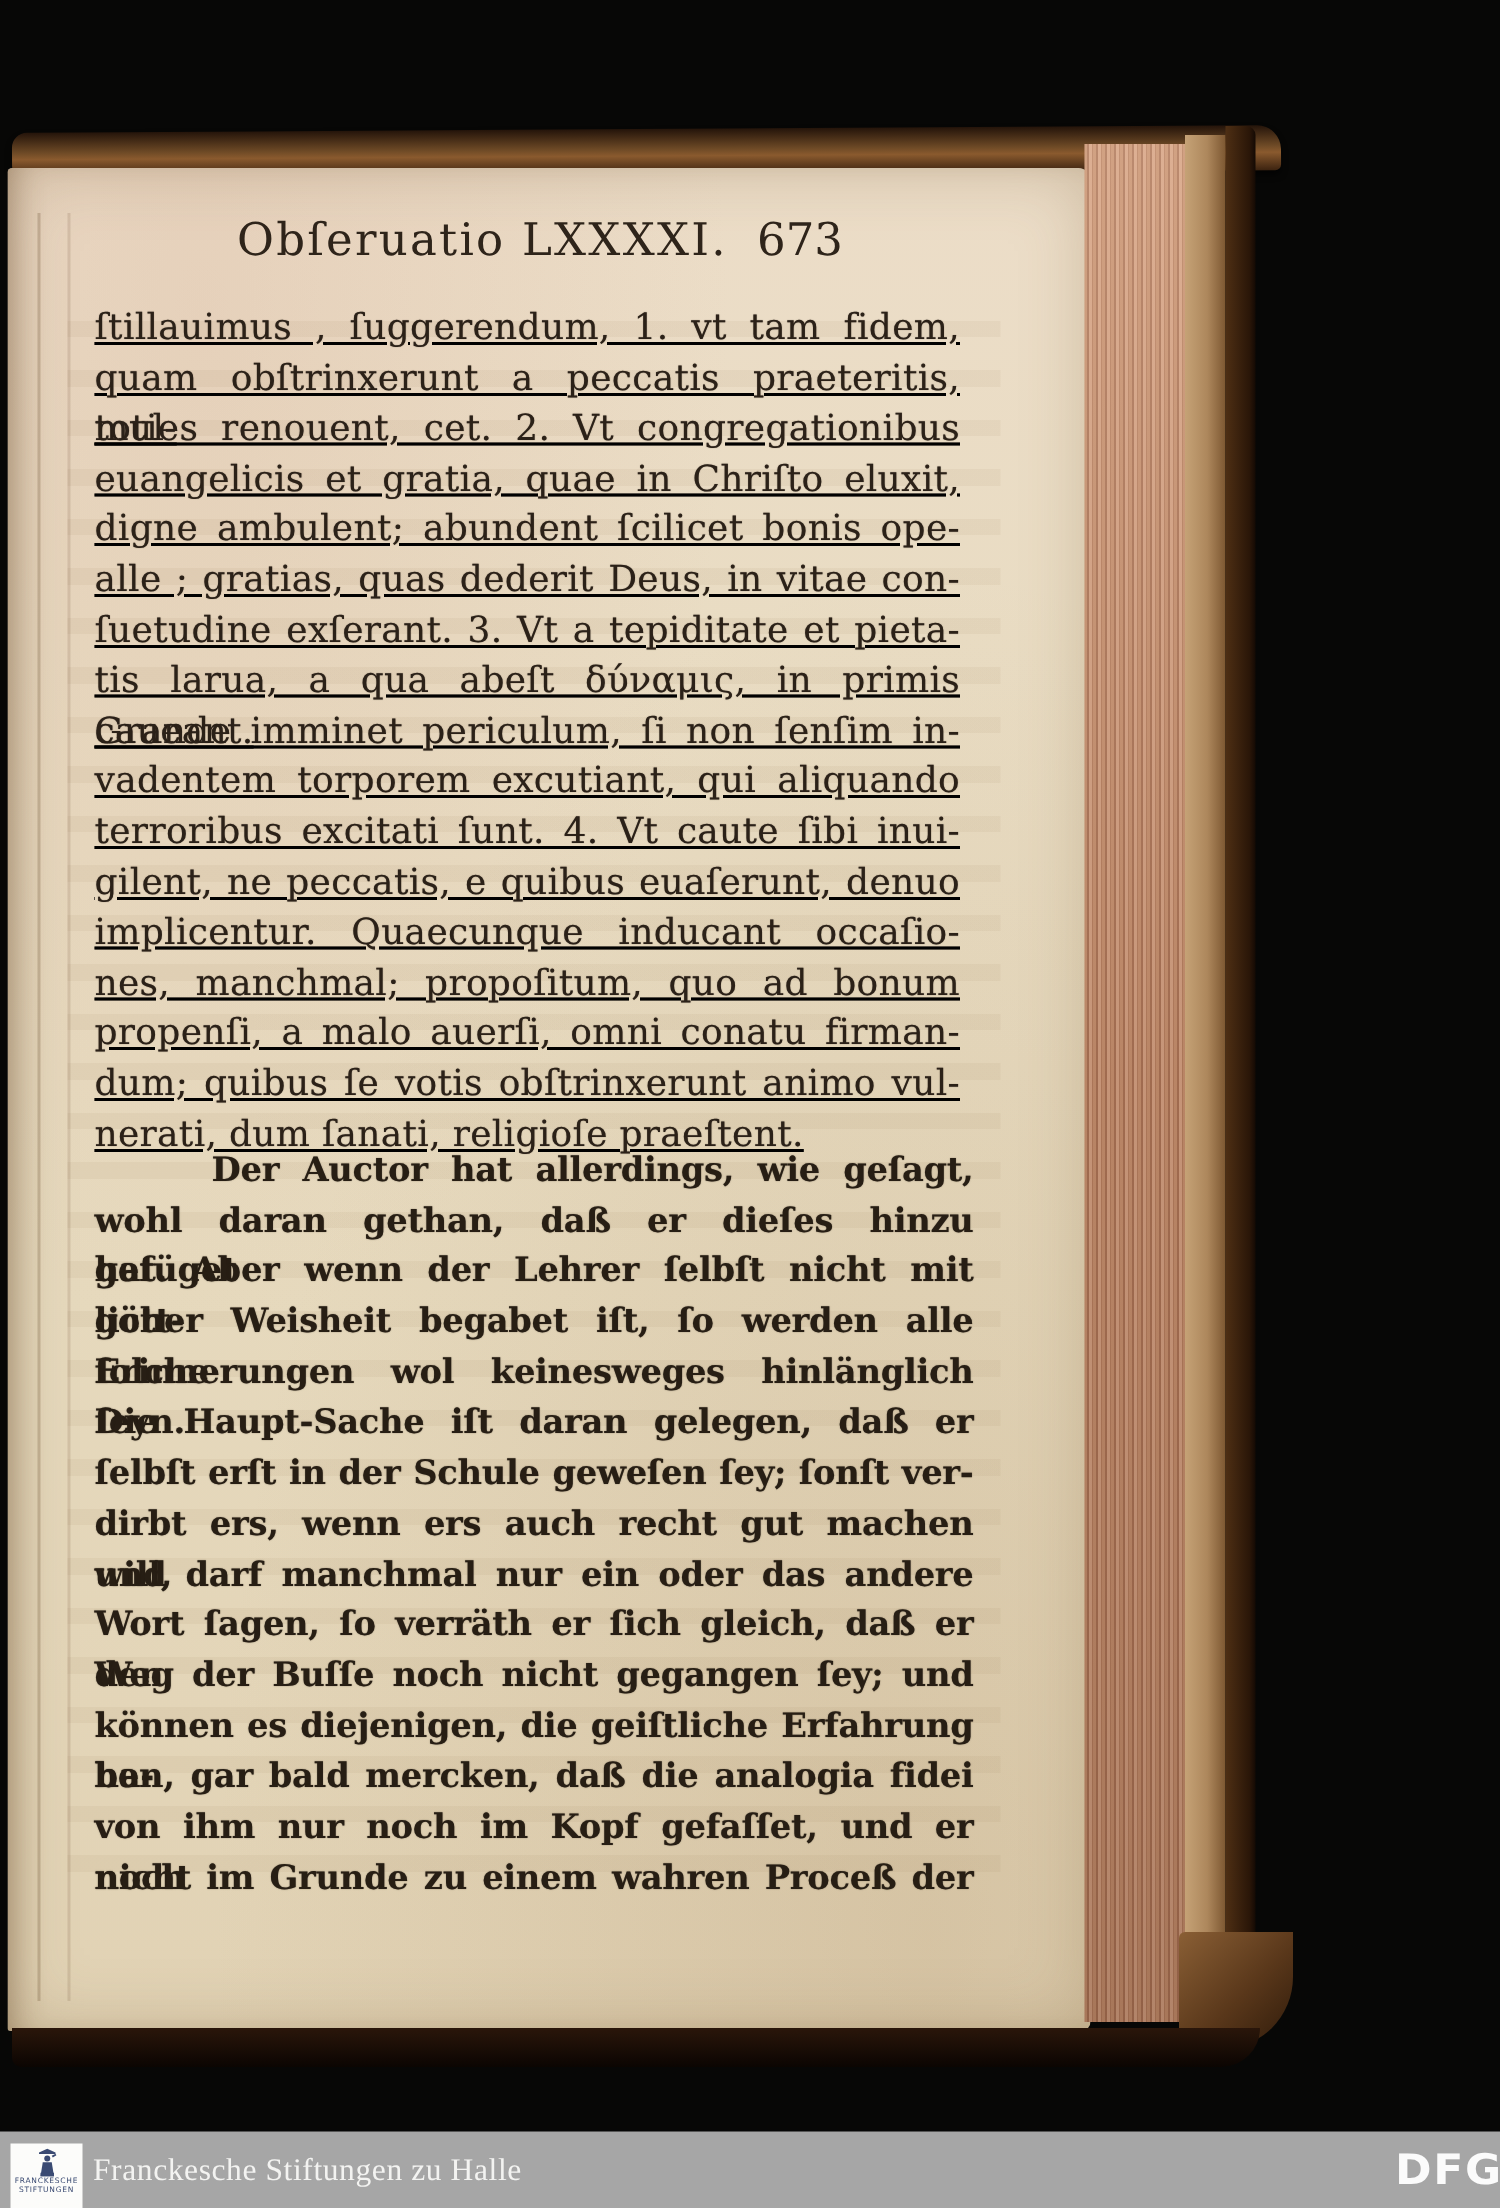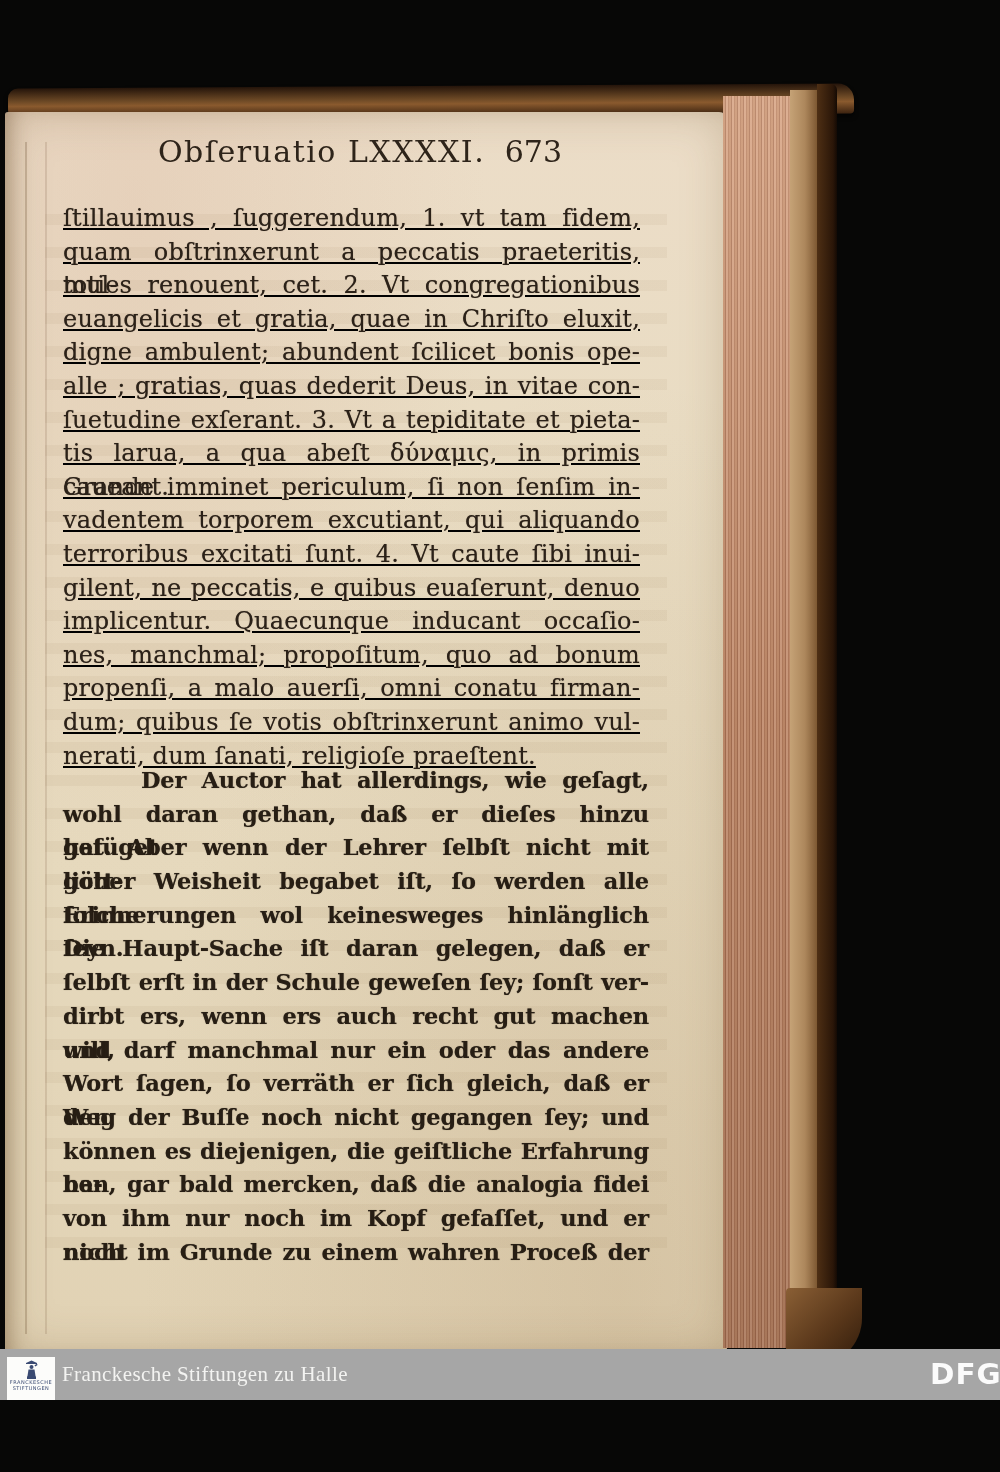--- a/index.html
+++ b/index.html
@@ -59,21 +59,21 @@
     background:linear-gradient(135deg,#8a5f35,#59371a 55%,#2e1a0a);
     border-radius:4px 0 48px 10px;
   }
   .bottom-shadow{
     position:absolute;left:8px;top:1352px;width:832px;height:26px;
     background:linear-gradient(180deg,#2a160a,#0b0502);
     border-radius:0 0 34px 8px;
   }
   .page-header{
     position:absolute;left:58px;top:22px;width:577px;height:44px;
-    display:flex;align-items:flex-start;
+    display:flex;align-items:flex-end;
     font-size:30px;letter-spacing:1.5px;color:#2e241a;
   }
   .obs-title{margin-left:95px;}
   .page-number{margin-left:auto;margin-right:78px;letter-spacing:0;}
 
   .latin-block{position:absolute;left:58px;top:90px;width:577px;text-decoration:underline;}
   .latin-block .tline{
     font-size:24px;line-height:33.6px;height:33.6px;
     text-align:justify;text-align-last:justify;
     letter-spacing:0.2px;color:#2b2118;
@@ -93,21 +93,21 @@
   .sig-line{
     position:absolute;left:58px;top:1136px;width:577px;height:34px;
     font-size:23px;color:#2b2118;
   }
   .sig{position:absolute;left:34px;font-style:italic;font-weight:600;}
   .gather{position:absolute;left:318px;font-weight:700;}
   .catch{position:absolute;left:428px;font-weight:700;}
 
   
   .footer-bar{
-    position:absolute;left:0;top:1349px;width:1000px;height:51px;
+    position:absolute;left:0;top:1421px;width:1000px;height:51px;
     background:#a6a6a6;
   }
   .logo-box{
     position:absolute;left:7px;top:8px;width:48px;height:43px;
     background:#fcfcfa;
     display:flex;flex-direction:column;align-items:center;justify-content:flex-start;
     padding-top:3px;box-sizing:border-box;
   }
   .logo-icon{width:15px;height:19px;display:block;}
   .logo-line{

